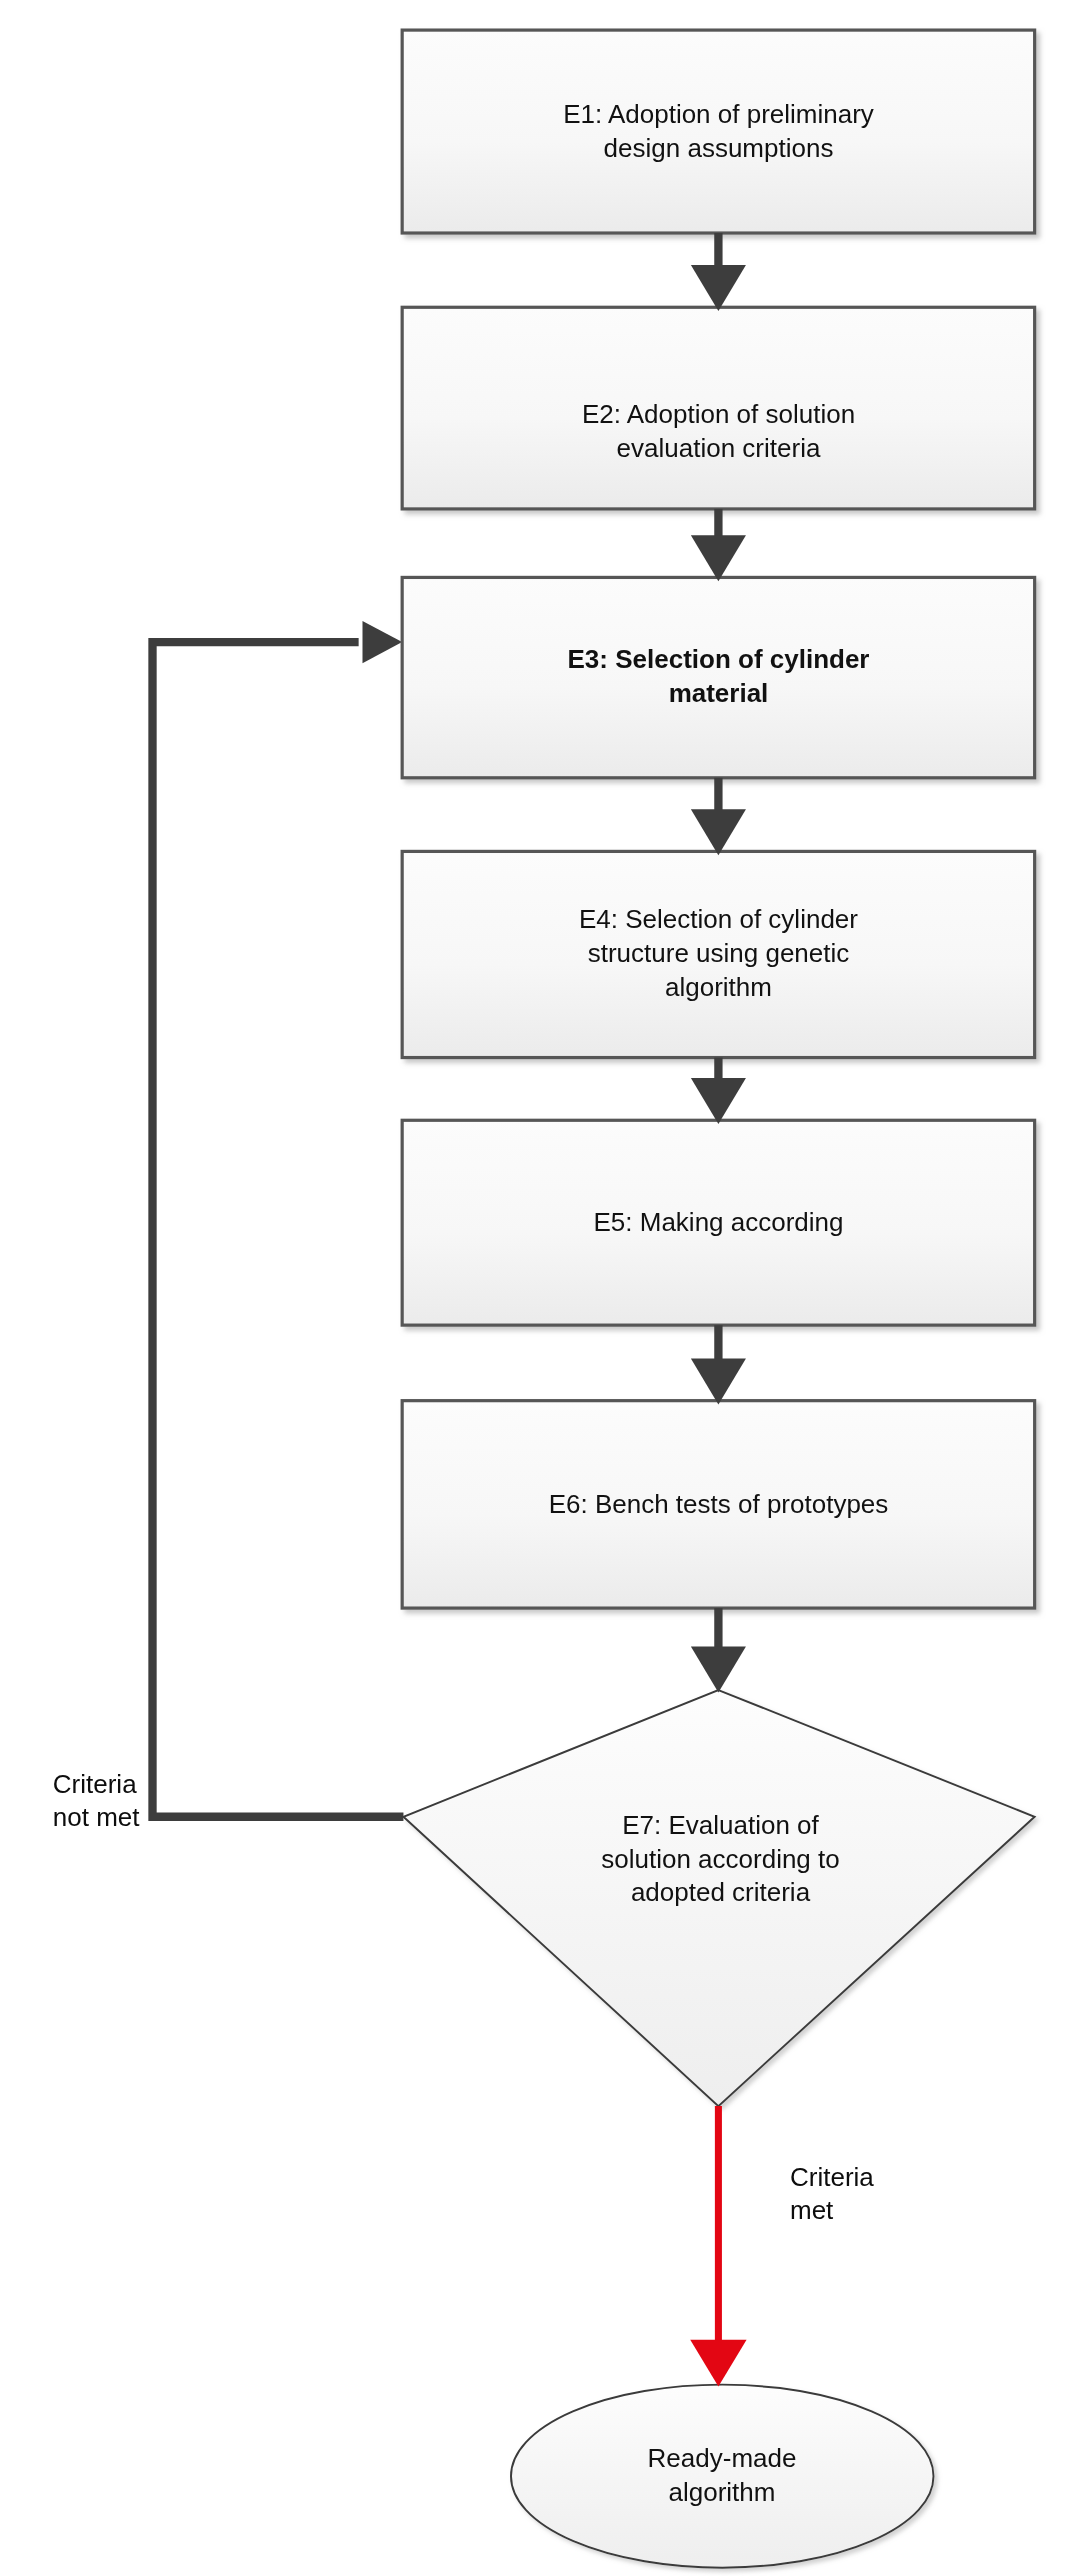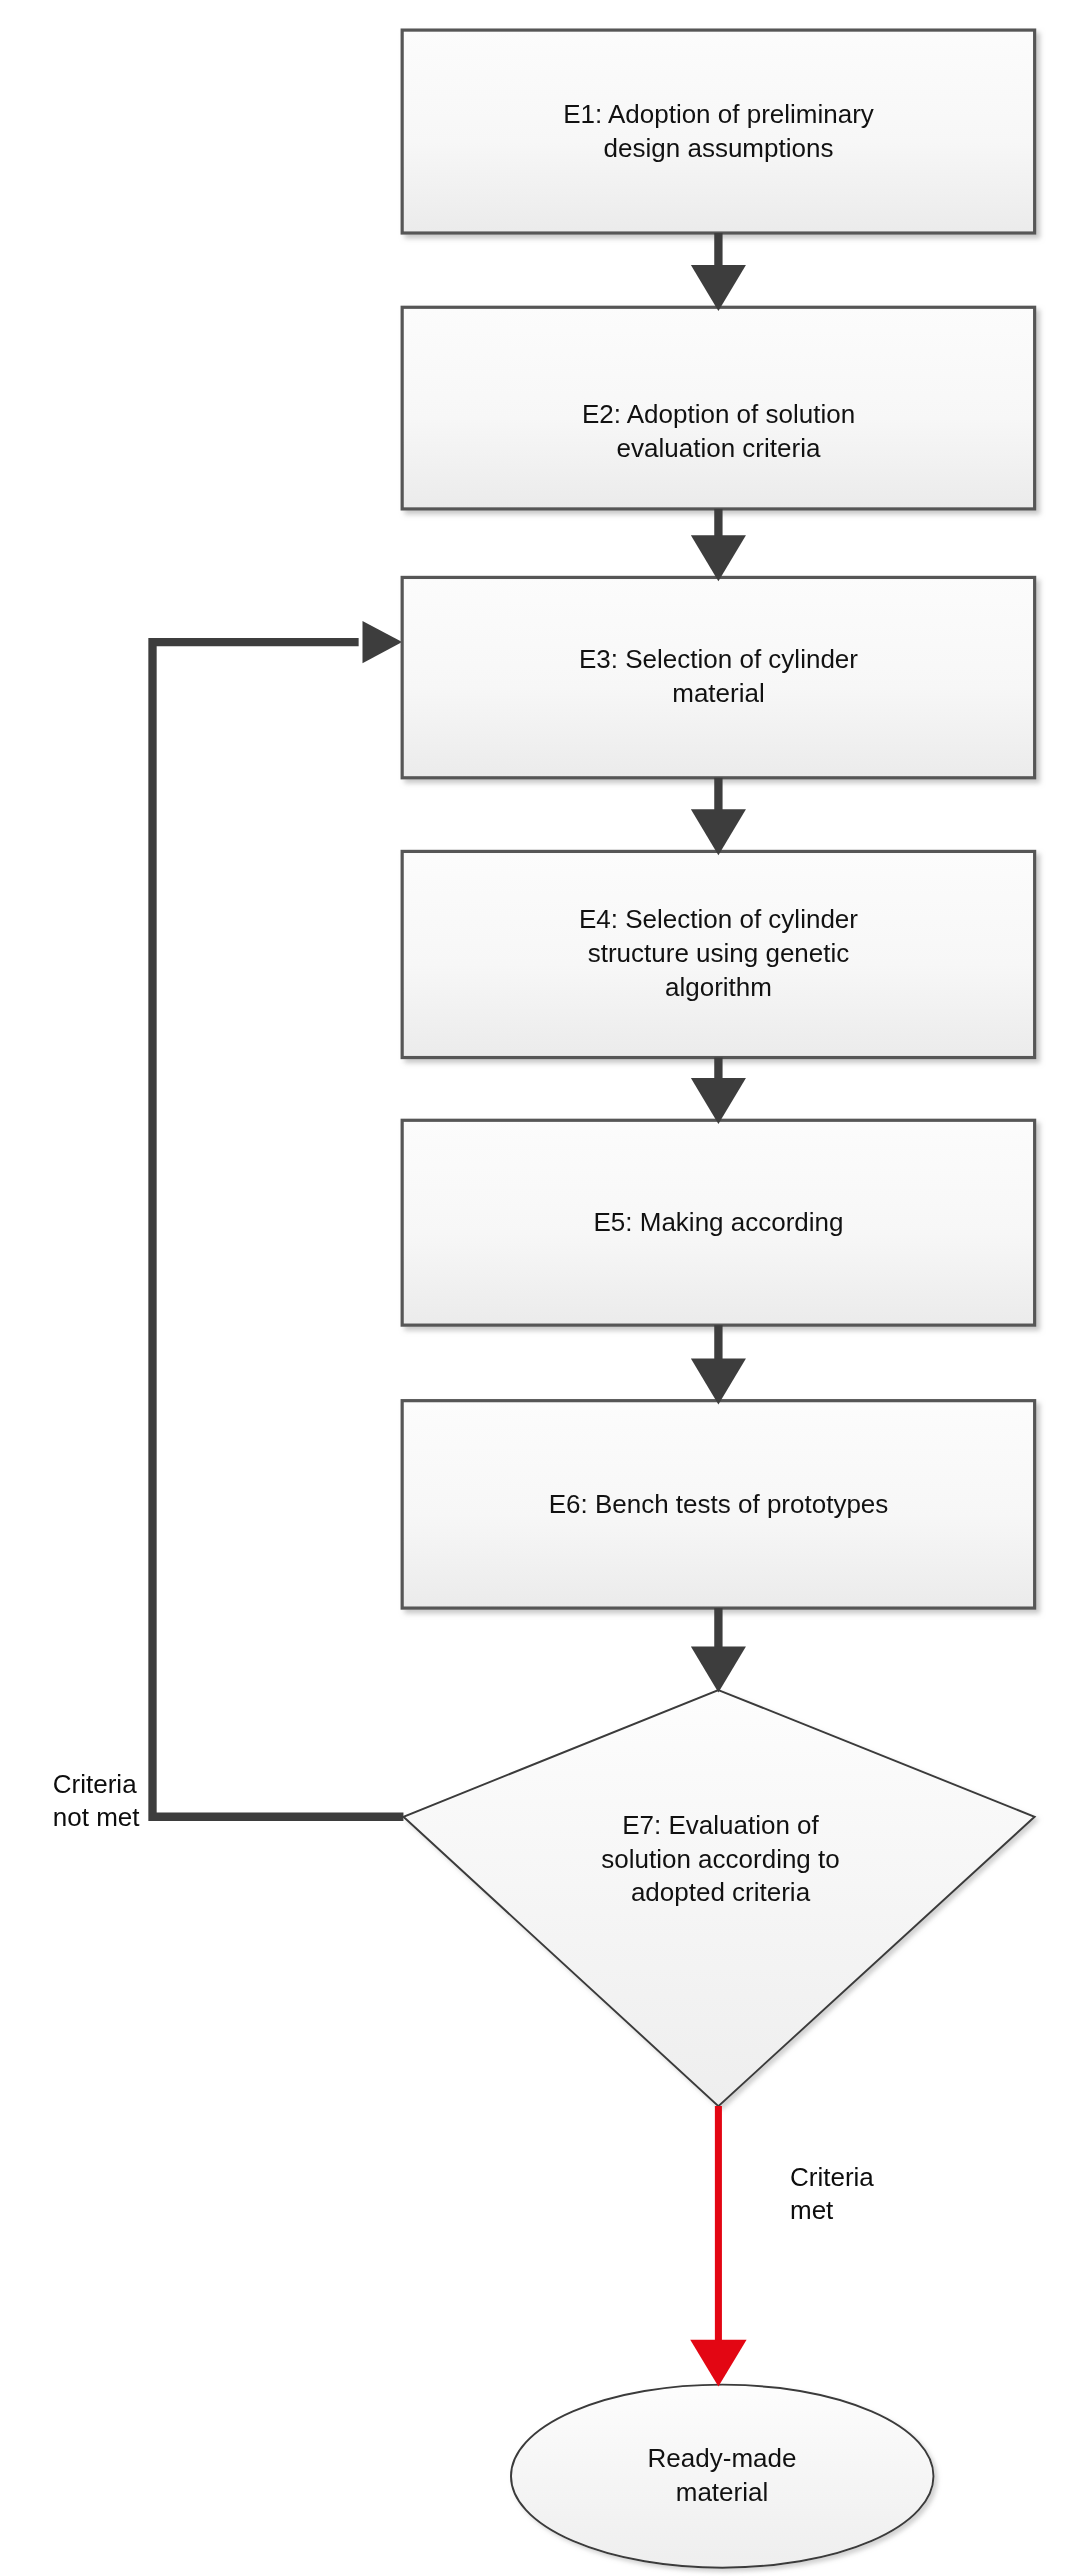--- a/index.html
+++ b/index.html
@@ -135,37 +135,37 @@
       <path d="M 1122 3728 L 1078 3655 L 1166 3655 Z" fill="#e30613"></path>
     </g>
   </svg>
 
   <div class="node-label" style="left:415px; top:30px; width:607px; height:203px;">E1: Adoption of preliminary
 design assumptions</div>
 
   <div class="node-label" style="left:415px; top:307px; width:607px; height:250px;">E2: Adoption of solution
 evaluation criteria</div>
 
-  <div class="node-label" style="left:415px; top:577px; width:607px; height:200px;">E3: Selection of cylinder
+  <div class="node-label" style="left:415px; top:577px; width:607px; height:200px;font-weight:bold;">E3: Selection of cylinder
 material</div>
 
   <div class="node-label" style="left:415px; top:851px; width:607px; height:206px;">E4: Selection of cylinder
 structure using genetic
 algorithm</div>
 
   <div class="node-label" style="left:415px; top:1120px; width:607px; height:205px;">E5: Making according</div>
 
   <div class="node-label" style="left:415px; top:1401px; width:607px; height:207px;">E6: Bench tests of prototypes</div>
 
   <div class="node-label" style="left:506px; top:1797px; width:429px; height:125px;">E7: Evaluation of
 solution according to
 adopted criteria</div>
 
   <div class="node-label" style="left:543px; top:2412px; width:358px; height:128px;">Ready-made
-material</div>
+algorithm</div>
 
   <div class="edge-label" style="left:12.8px; top:1768px; width:134px;">Criteria
 not met</div>
 
   <div class="edge-label" style="left:750px; top:2161px; width:147px;">Criteria
 met</div>
 
 </div>
 
 

